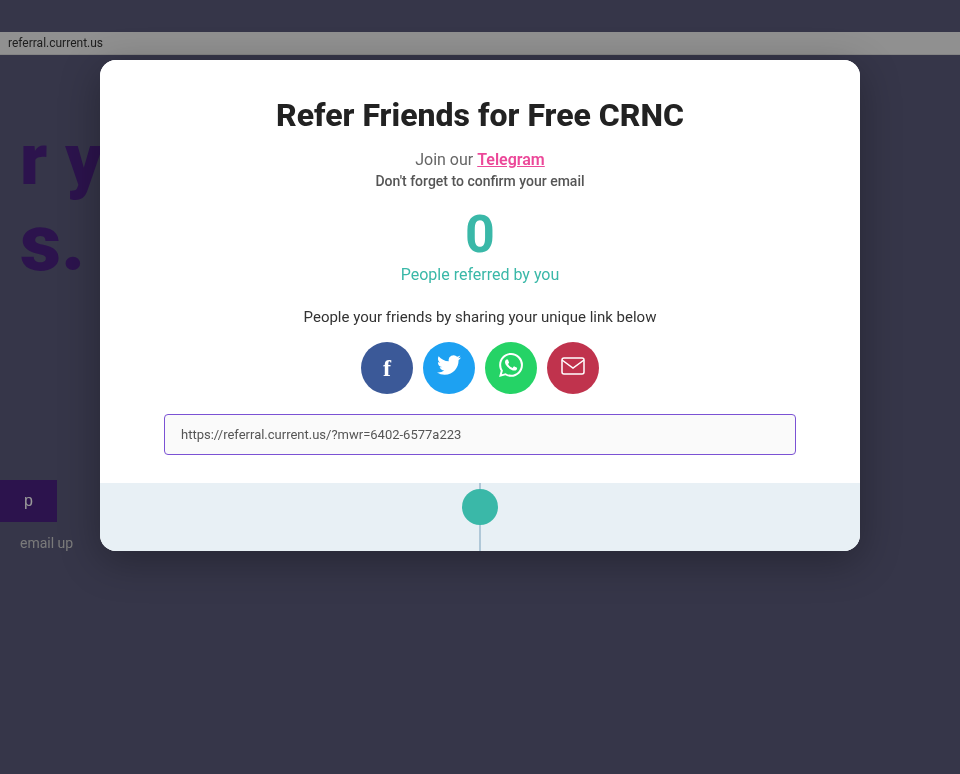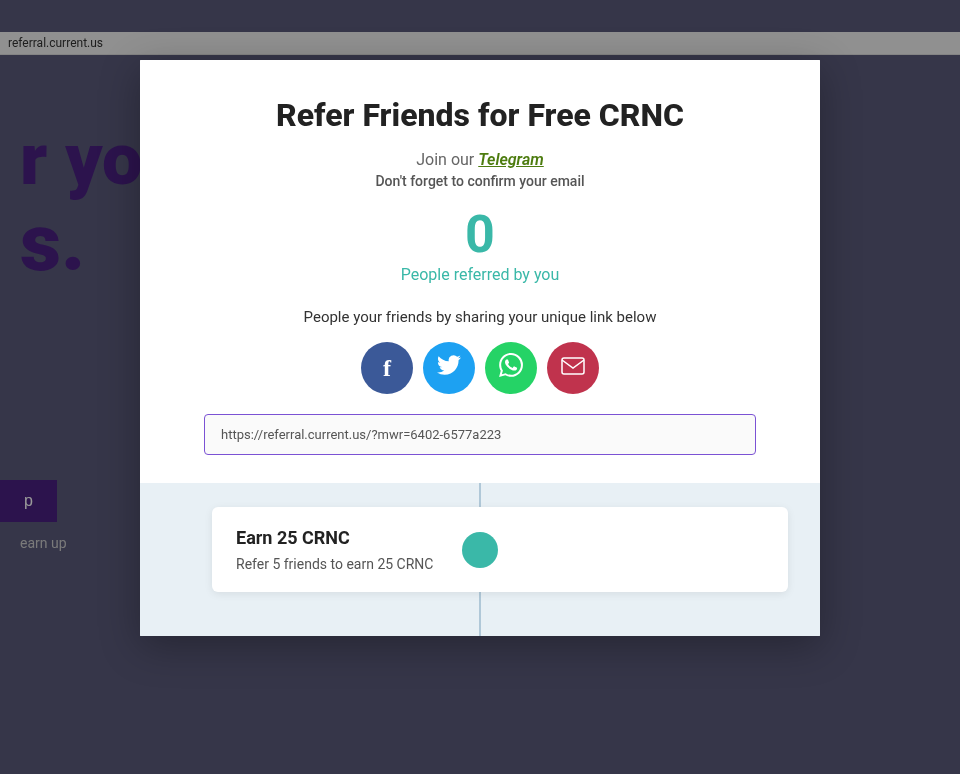--- a/index.html
+++ b/index.html
@@ -84,22 +84,22 @@
       background: rgba(0,0,0,0.4);
       display: flex;
       justify-content: center;
       align-items: flex-start;
       padding-top: 60px;
       z-index: 100;
     }
 
     .modal {
       background: white;
-      border-radius: 1px;
-      width: 680px;
+      border-radius: 16px;
+      width: 760px;
       max-height: 700px;
       overflow: hidden;
       box-shadow: 0 10px 40px rgba(0,0,0,0.3);
     }
 
     .modal-top {
       padding: 36px 48px 24px;
       text-align: center;
       background: white;
     }
@@ -111,24 +111,23 @@
       margin-bottom: 16px;
     }
 
     .modal-subtitle {
       font-size: 16px;
       color: #666;
       margin-bottom: 4px;
     }
 
     .modal-subtitle a {
-      color: #4d7c0f;
+      color: #ec4899;
       font-weight: 600;
       text-decoration: underline;
-      font-style: italic;
     }
 
     .modal-confirm {
       font-size: 14px;
       color: #555;
       font-weight: 500;
       margin-bottom: 20px;
     }
 
     .referral-count {
@@ -273,21 +272,21 @@
 <div class="url-bar">
   <span>referral.current.us</span>
 </div>
 
 <div class="bg-page">
   <div class="bg-title">
     <div>r yo</div>
     <div style="font-size:80px; color:#4a2080;">s.</div>
   </div>
   <button class="bg-button">p</button>
-  <a class="bg-link" href="#">earn up</a>
+  <a class="bg-link" href="#">email up</a>
 </div>
 
 <div class="modal-overlay">
   <div class="modal">
 
     <div class="modal-top">
 
       <h1 class="modal-title">Refer Friends for Free CRNC</h1>
 
       <p class="modal-subtitle">
@@ -333,24 +332,18 @@
       <div class="referral-link-box" style="cursor:text;">https://referral.current.us/?mwr=6402-6577a223</div>
 
     </div>
 
     <div class="milestones">
       <div class="timeline-line"></div>
 
 
       <div class="milestone-row">
         <div class="milestone-dot"></div>
-        <div class="milestone-right">
-          <div class="milestone-card">
-            <div class="milestone-card-title">Earn 25 CRNC</div>
-            <div class="milestone-card-desc">Refer 5 friends to earn 25 CRNC</div>
-          </div>
-        </div>
       </div>
 
     </div>
 
   </div>
 </div>
 
 </body></html>

